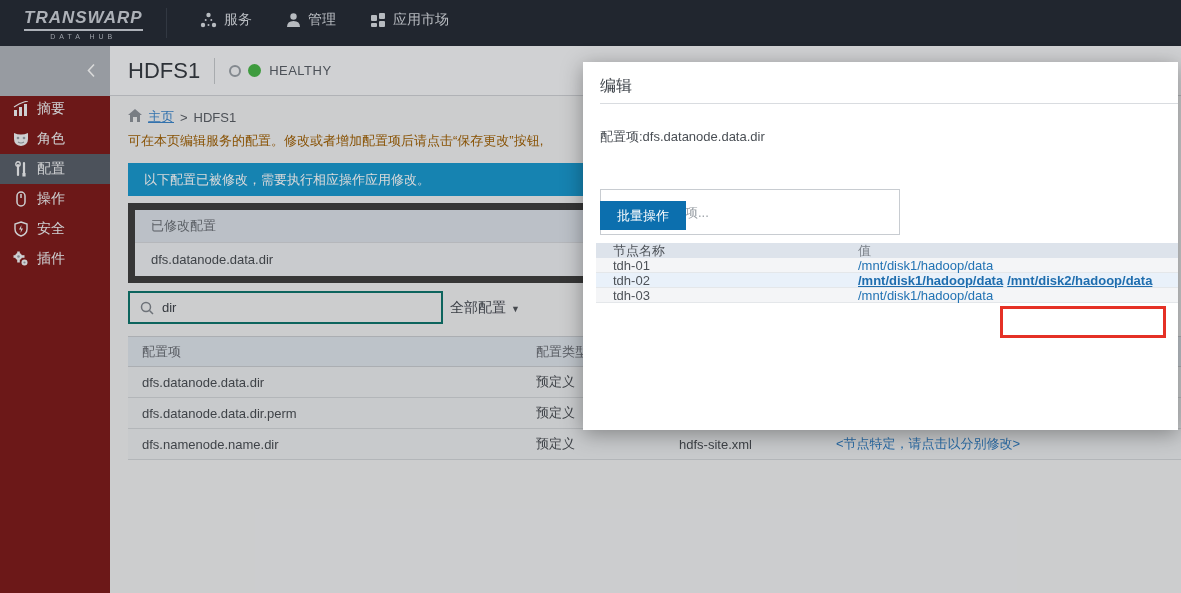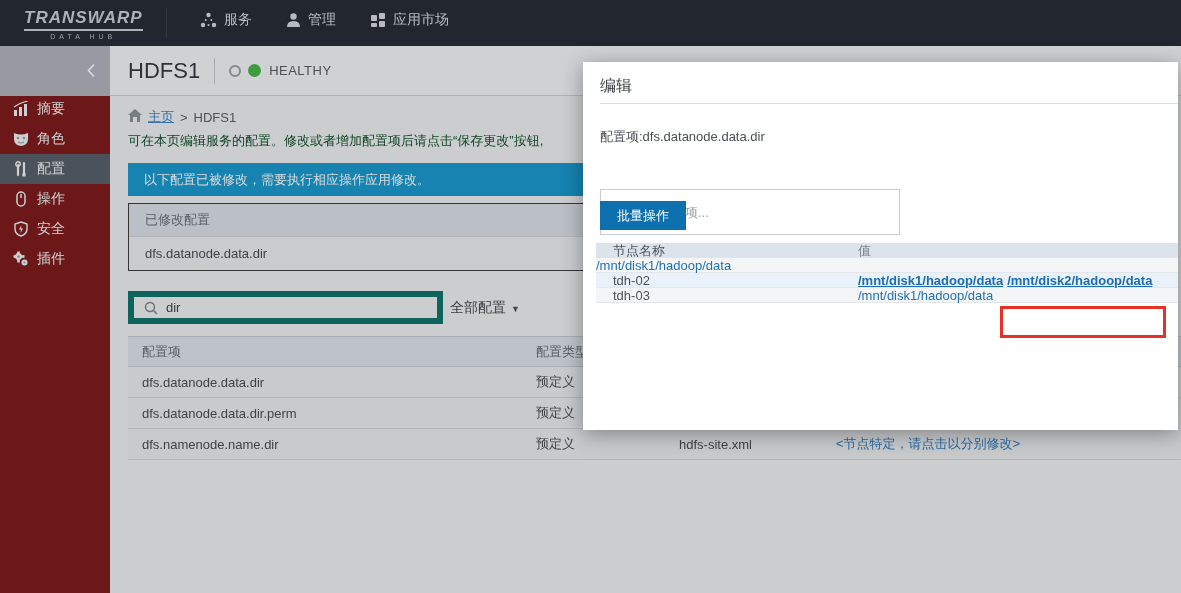--- a/index.html
+++ b/index.html
@@ -34,29 +34,29 @@
   .head-sep { width:1px; height:26px; background:#c6c9cd; margin:0 14px; }
   .ring { width:12px; height:12px; border:2px solid #9ba1a8; border-radius:50%; display:inline-block; }
   .dot-green { width:13px; height:13px; background:#49b749; border-radius:50%; display:inline-block; margin-left:7px; }
   .healthy { color:#5a6068; font-size:13px; margin-left:8px; letter-spacing:0.5px; }
 
   
   .content { position:absolute; left:110px; top:97px; width:940px; height:496px; background:#f0f1f3; z-index:1; }
   .breadcrumb { position:absolute; left:18px; top:11px; display:flex; align-items:center; gap:6px; color:#5b6067; }
   .home-ic { color:#8d939b; }
   .link { color:#3c87cc; text-decoration:underline; cursor:pointer; }
-  .desc { position:absolute; left:18px; top:35px; color:#14532d; }
+  .desc { position:absolute; left:18px; top:35px; color:#a16207; }
   .alert { position:absolute; left:18px; top:66px; width:840px; height:33px; background:#1b9ad1;
     color:#ffffff; line-height:33px; padding-left:16px; }
-  .mod-table { position:absolute; left:18px; top:106px; width:840px; border:1px solid #404040; }
+  .mod-table { position:absolute; left:18px; top:106px; width:840px; border:7px solid #404040; }
   .mod-head { height:32px; background:#dce2ea; color:#6b7077; line-height:32px; padding-left:16px; }
   .mod-row { height:34px; background:#edeff2; line-height:34px; padding-left:16px; border-top:1px solid #d5d8dc; }
 
   .search-wrap { position:absolute; left:18px; top:194px; width:315px; height:33px;
-    border:6px solid #0f766e; background:#f0f1f3; display:flex; align-items:center; }
+    border:2px solid #0f766e; background:#f0f1f3; display:flex; align-items:center; }
   .search-wrap svg { margin:0 8px 0 10px; flex:none; }
   .search-wrap input { border:none; outline:none; background:transparent; font-size:13px; color:#3f444a;
     width:260px; font-family:inherit; }
   .filter { position:absolute; left:340px; top:202px; color:#464b52; font-size:14px; cursor:pointer; }
   .filter .tri { font-size:9px; color:#53575d; margin-left:5px; }
 
   .cfg-table { position:absolute; left:18px; top:239px; width:1053px; }
   .cfg-row { display:flex; height:31px; align-items:center; background:#eceef0; border-bottom:1px solid #d3d6da; }
   .cfg-row.header { background:#dfe5ed; color:#6b7077; border-top:1px solid #c9cdd2; border-bottom:1px solid #c9cdd2; }
   .c1 { width:362px; padding-left:14px; } .c2 { width:143px;margin-left:46px; } .c3 { width:157px; } .c4 { flex:1; }
@@ -302,20 +302,21 @@
   </div>
 
   <button class="batch-btn">批量操作</button>
 
   <div class="m-table">
     <div class="m-row header">
       <div class="mc1">节点名称</div>
       <div class="mc2">值</div>
     </div>
     <div class="m-row">
+      <div class="mc1">tdh-01</div>
       <div class="mc2">
           <span class="m-val">/mnt/disk1/hadoop/data</span>
         </div>
     </div>
     <div class="m-row modified">
       <div class="mc1">tdh-02</div>
       <div class="mc2">
         <span class="m-val">/mnt/disk1/hadoop/data</span>
         <span class="m-val">/mnt/disk2/hadoop/data</span>
       </div>

